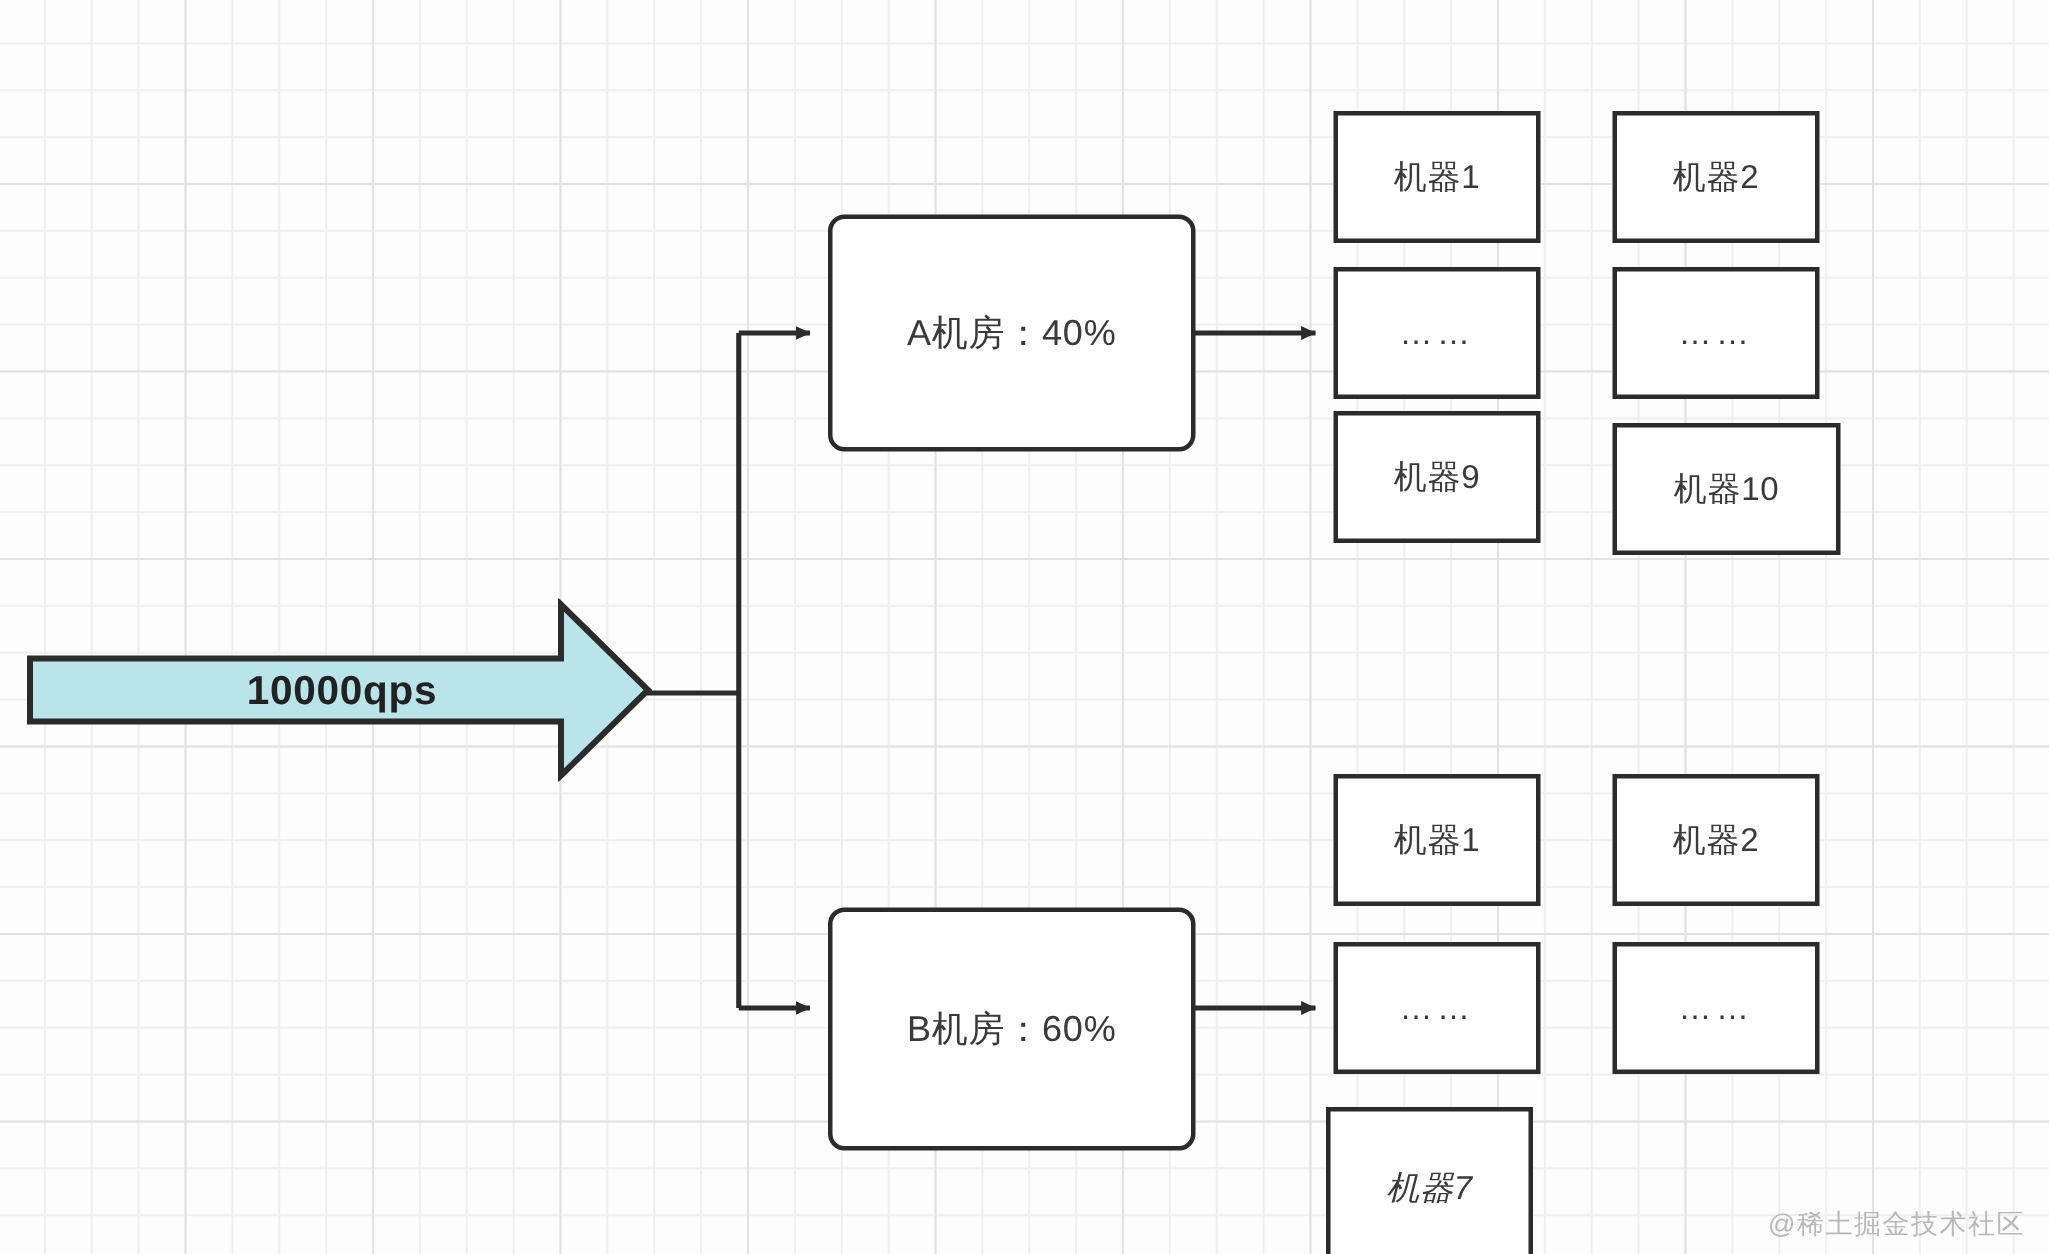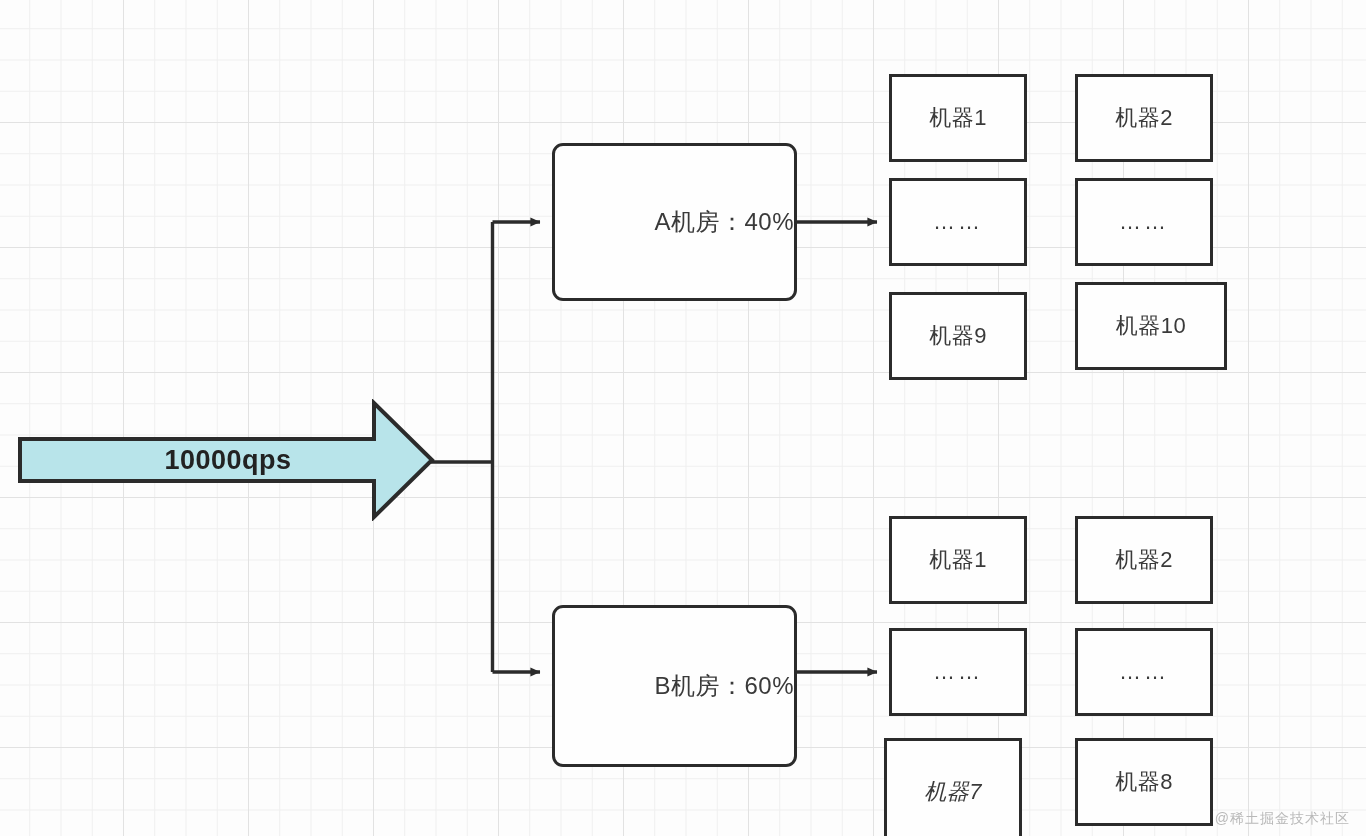--- a/index.html
+++ b/index.html
@@ -38,21 +38,21 @@
 
   
   .room-box {
     position: absolute;
     box-sizing: border-box;
     background: #fefefe;
     border: 3px solid #2b2b2b;
     border-radius: 11px;
     display: flex;
     align-items: center;
-    justify-content: flex-end;
+    justify-content: center;
   }
   .room-label {
     font-size: 24px;
     color: #3a3a3a;
     letter-spacing: 0.5px;
     white-space: nowrap;
   }
 
   
   .machine-box {
@@ -99,21 +99,21 @@
     color: #222222;
     letter-spacing: 0.5px;
     pointer-events: none;
   }
 
   
   .watermark {
     position: absolute;
     right: 16px;
     bottom: 8px;
-    font-size: 14px;
+    font-size: 18px;
     color: #b9b9b9;
     letter-spacing: 1px;
     white-space: nowrap;
   }
 </style>
 </head>
 <body>
 
 <div id="canvas">
 
@@ -159,21 +159,21 @@
     <span class="machine-label">机器2</span>
   </div>
 
   <div class="machine-box" style="left:889px; top:178px; width:138px; height:88px;">
     <span class="machine-label ellipsis">……</span>
   </div>
   <div class="machine-box" style="left:1075px; top:178px; width:138px; height:88px;">
     <span class="machine-label ellipsis">……</span>
   </div>
 
-  <div class="machine-box" style="left:889px; top:292px; width:138px; height:88px;">
+  <div class="machine-box" style="left:889px; top:274px; width:138px; height:88px;">
     <span class="machine-label">机器9</span>
   </div>
   <div class="machine-box" style="left:1075px; top:282px; width:152px; height:88px;">
     <span class="machine-label">机器10</span>
   </div>
 
   <div class="machine-box" style="left:889px; top:516px; width:138px; height:88px;">
     <span class="machine-label">机器1</span>
   </div>
   <div class="machine-box" style="left:1075px; top:516px; width:138px; height:88px;">
@@ -183,19 +183,16 @@
   <div class="machine-box" style="left:889px; top:628px; width:138px; height:88px;">
     <span class="machine-label ellipsis">……</span>
   </div>
   <div class="machine-box" style="left:1075px; top:628px; width:138px; height:88px;">
     <span class="machine-label ellipsis">……</span>
   </div>
 
   <div class="machine-box" style="left:884px; top:738px; width:138px; height:107px;font-style:italic;">
     <span class="machine-label">机器7</span>
   </div>
-  <div class="machine-box" style="left:1075px; top:738px; width:138px; height:88px;">
-    <span class="machine-label">机器8</span>
-  </div>
 
   <div class="watermark">@稀土掘金技术社区</div>
 
 </div>
 
 </body></html>

